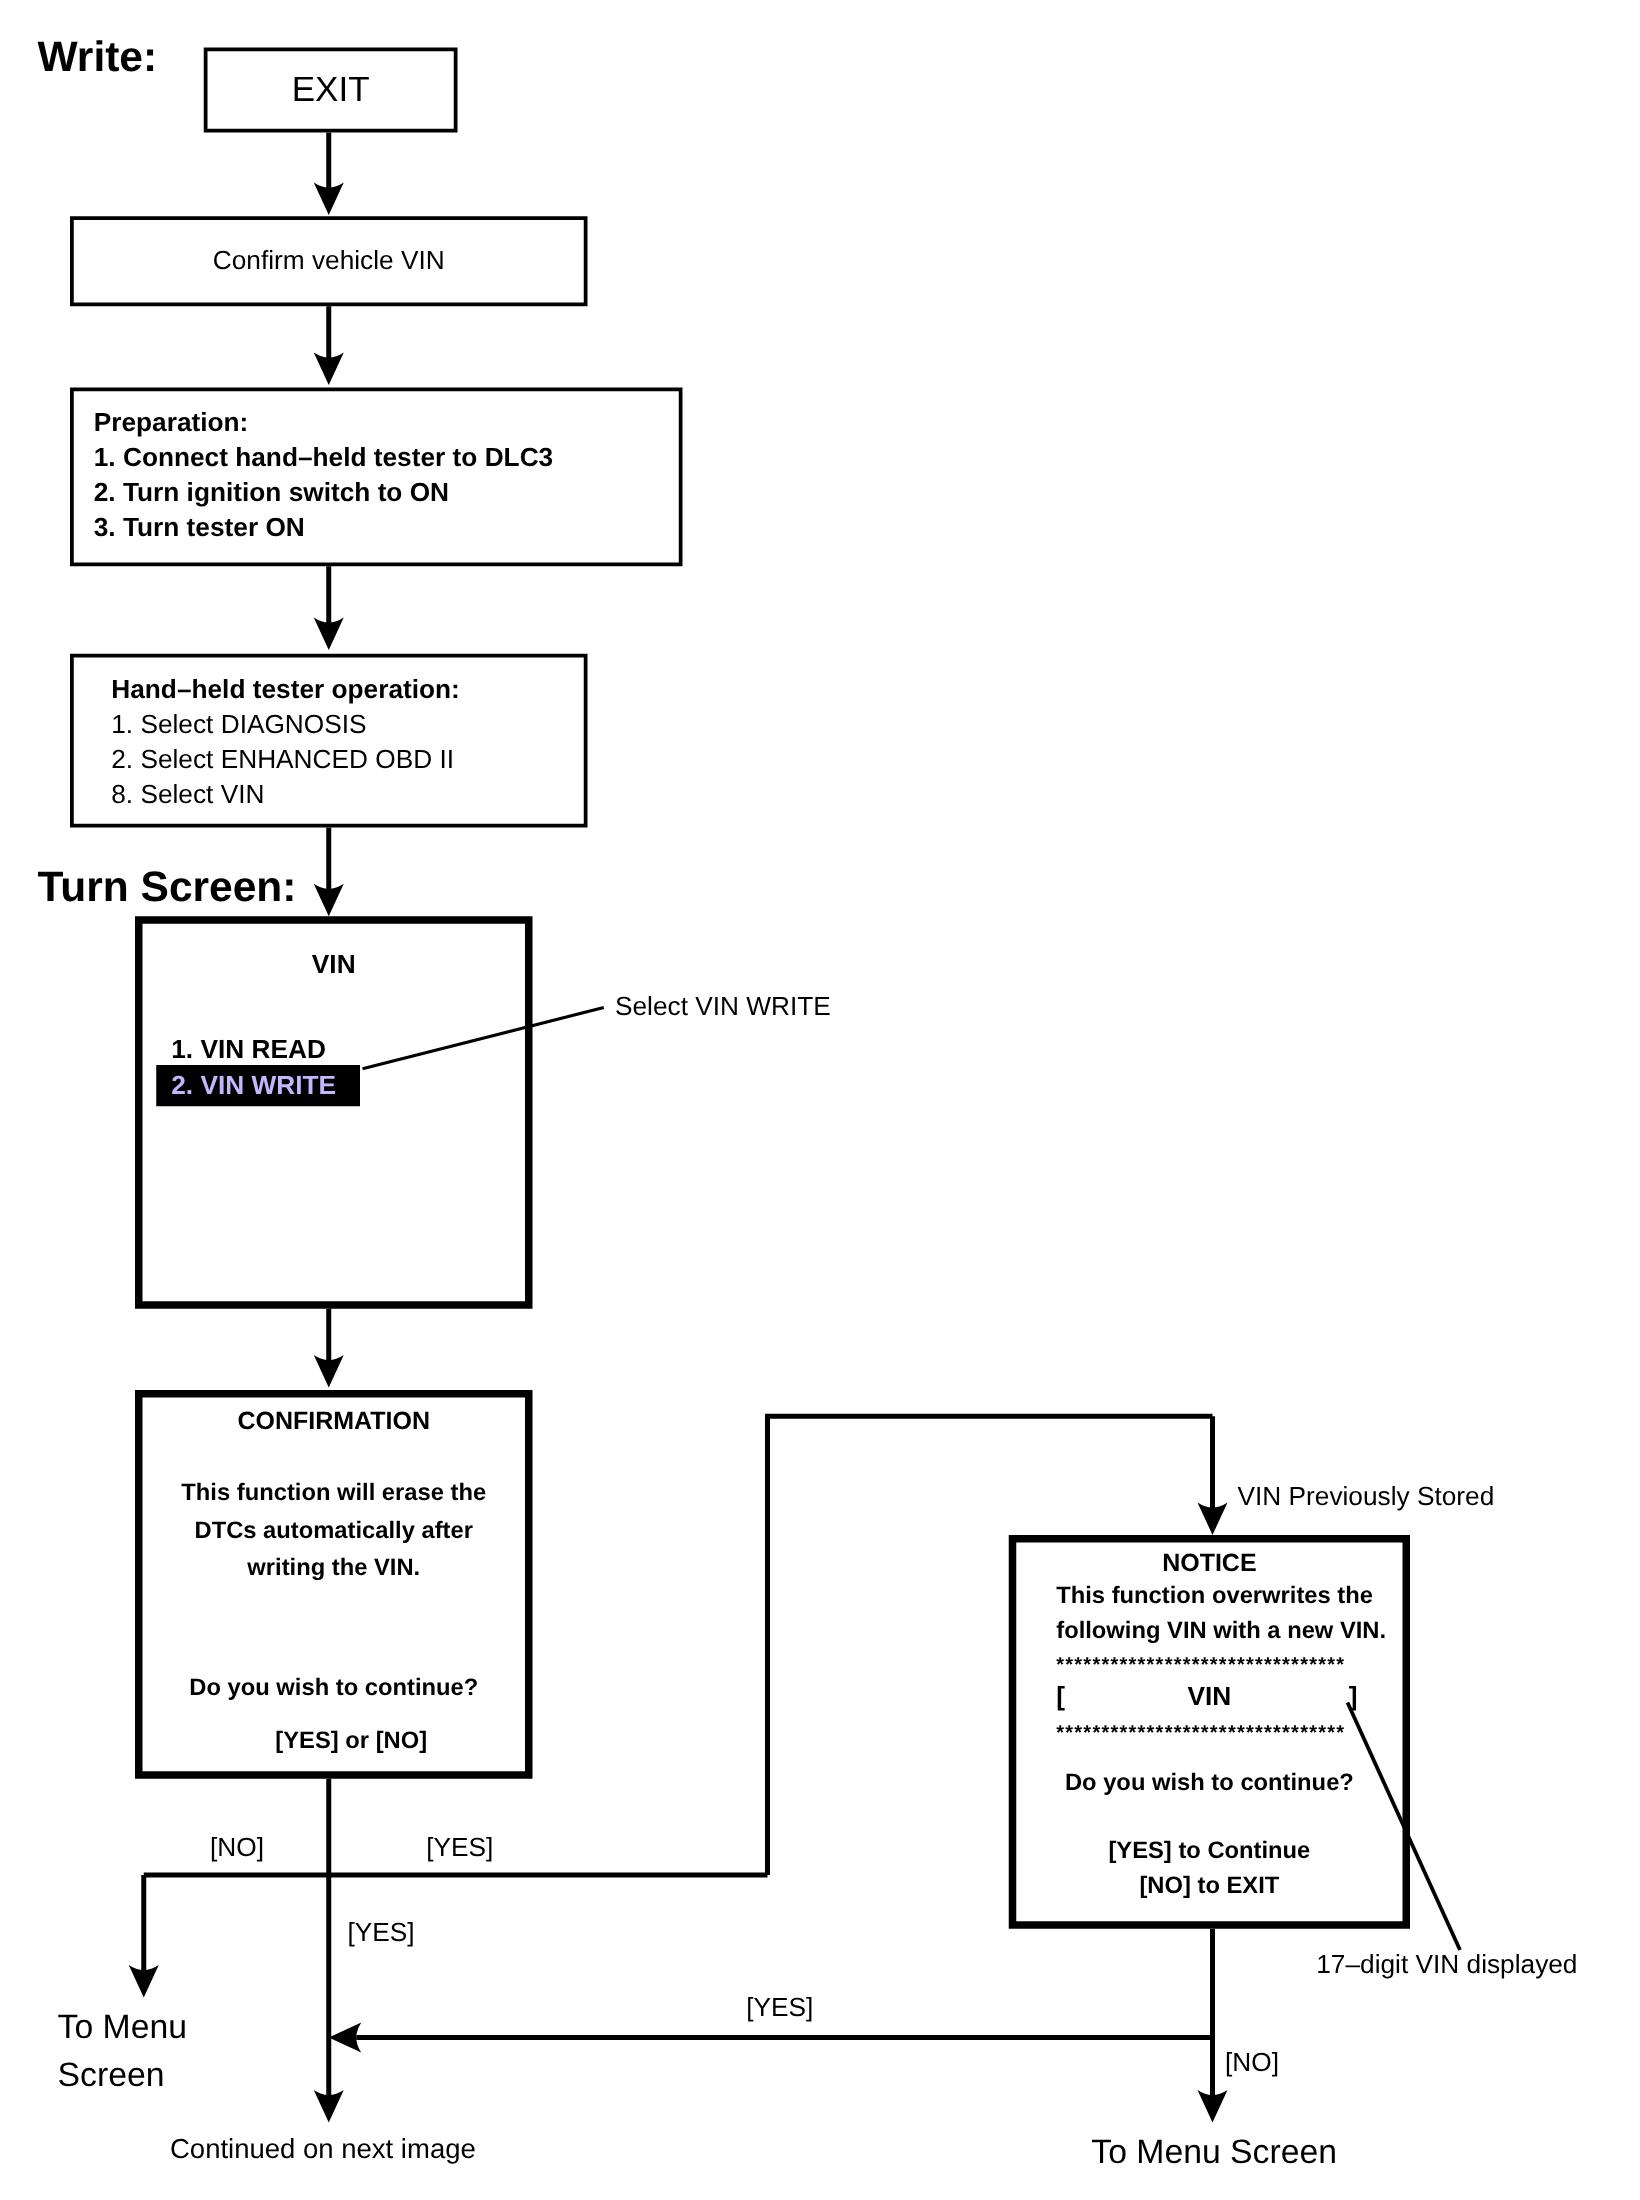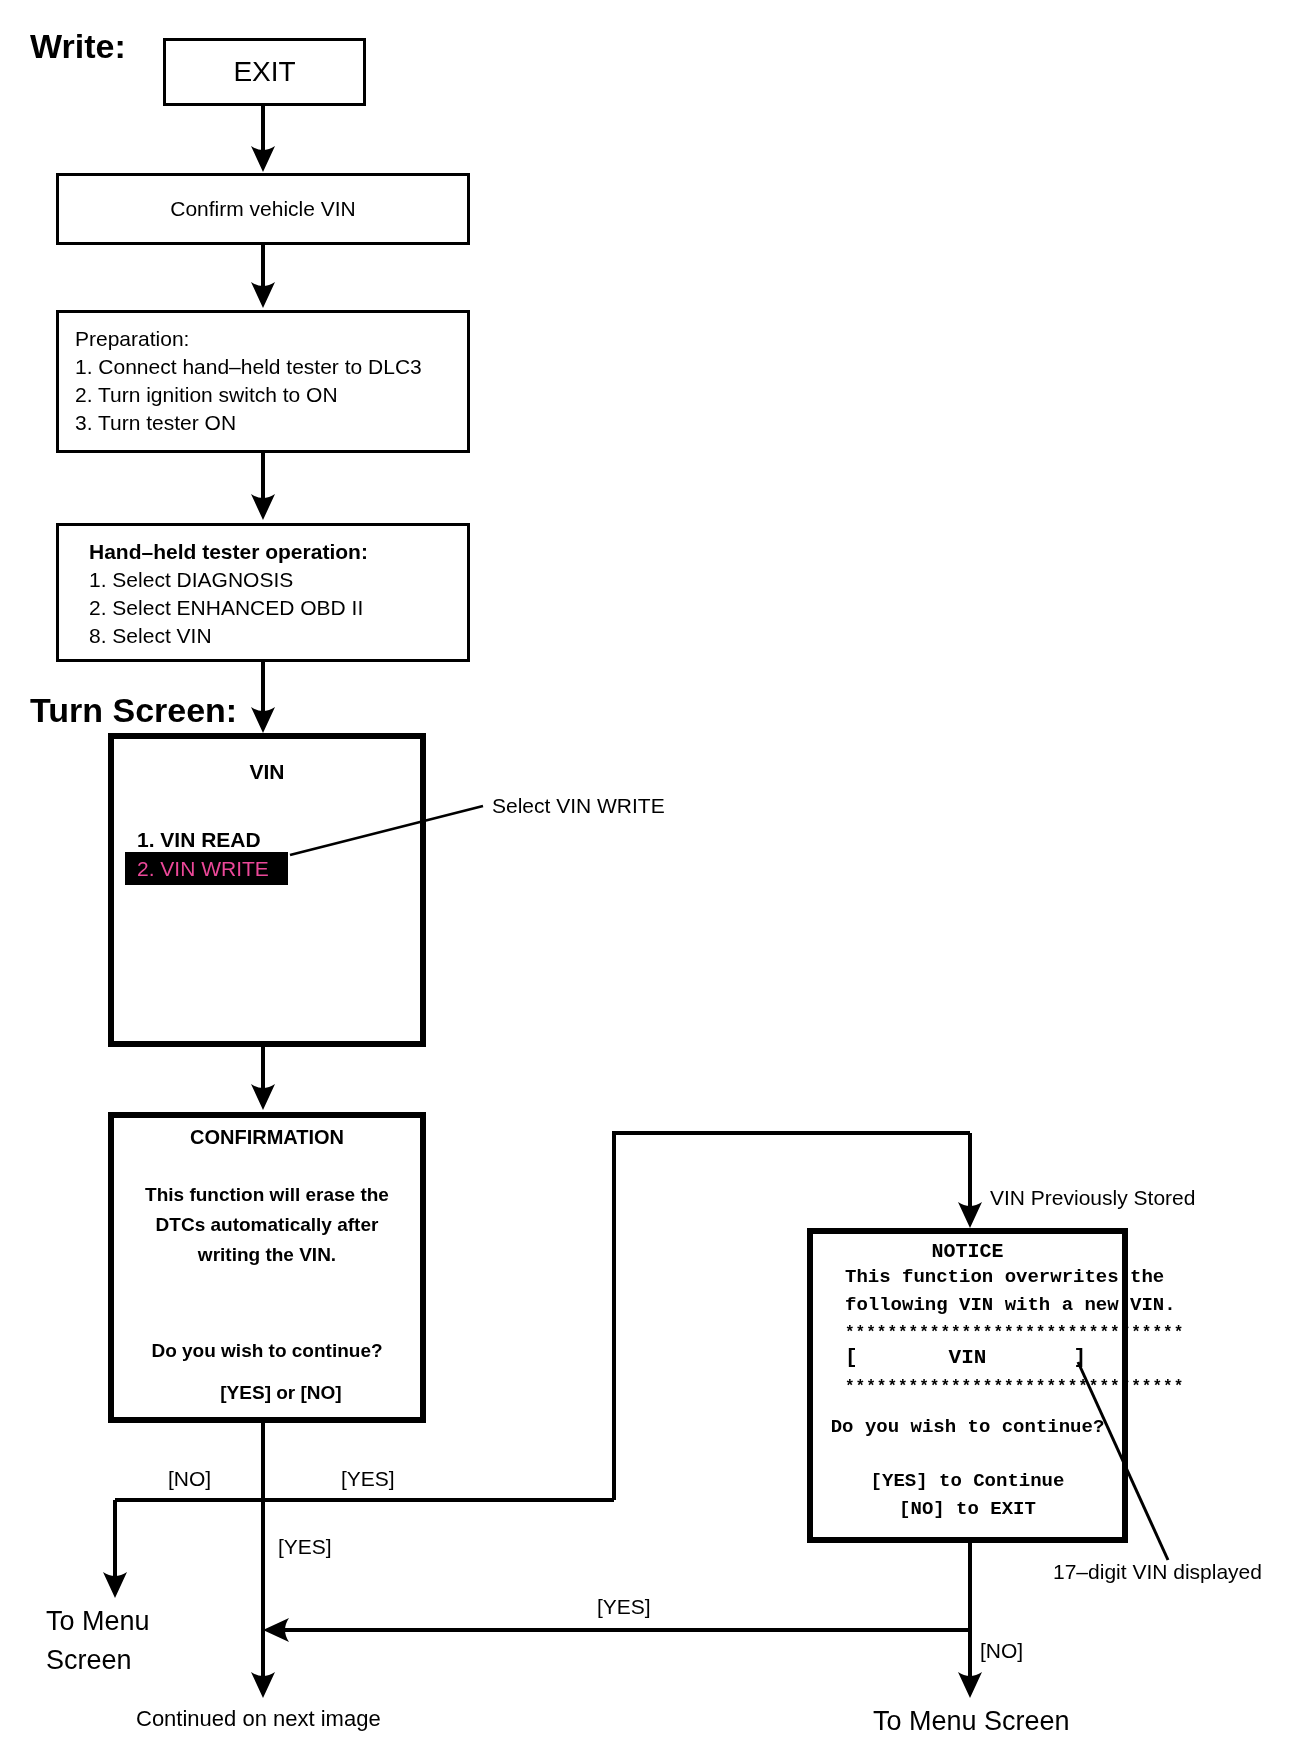--- a/index.html
+++ b/index.html
@@ -12,21 +12,21 @@
   .lbl{position:absolute;white-space:nowrap;}
   .bold{font-weight:bold;}
   .heading{font-weight:bold;font-size:34px;}
   .small{font-size:21px;}
   .step-line{font-size:21px;line-height:28px;white-space:nowrap;}
   .abs{position:absolute;white-space:nowrap;}
   .ctr{left:0;right:0;text-align:center;}
   .conf-line{font-weight:bold;font-size:19px;}
   .notice-line{font-weight:bold;font-size:19px;}
   .stars{font-weight:bold;font-size:16px;letter-spacing:1px;}
-  .hl{background:#000;color:#ec4899;font-weight:normal;font-size:21px;line-height:33px;}
+  .hl{background:#000;color:#c4b5fd;font-weight:bold;font-size:21px;line-height:33px;}
 </style>
 </head>
 <body>
 
 <div id="canvas">
 
   <svg class="layer" viewBox="0 0 1312 1760">
     <g stroke="#000" stroke-width="4" fill="none">
       <path d="M263 104 V156"></path>
       <path d="M263 243 V292"></path>
@@ -59,21 +59,21 @@
   <div class="lbl heading" style="left:30px;top:691px;">Turn Screen:</div>
 
   <div class="box center-text" style="left:163px;top:38px;width:203px;height:68px;font-size:28px;">
     <span>EXIT</span>
   </div>
 
   <div class="box center-text" style="left:56px;top:173px;width:414px;height:72px;font-size:21px;">
     <span>Confirm vehicle VIN</span>
   </div>
 
-  <div class="box" style="left:56px;top:310px;width:414px;height:143px;padding:12px 16px 0 16px;">
+  <div class="box" style="left:56px;top:310px;width:490px;height:143px;padding:12px 16px 0 16px;font-weight:bold;">
     <div class="step-line">Preparation:</div>
     <div class="step-line">1. Connect hand–held tester to DLC3</div>
     <div class="step-line">2. Turn ignition switch to ON</div>
     <div class="step-line">3. Turn tester ON</div>
   </div>
 
   <div class="box" style="left:56px;top:523px;width:414px;height:139px;padding:12px 0 0 30px;">
     <div class="step-line bold">Hand–held tester operation:</div>
     <div class="step-line">1. Select DIAGNOSIS</div>
     <div class="step-line">2. Select ENHANCED OBD II</div>
@@ -92,21 +92,21 @@
     <div class="abs ctr conf-line" style="top:8px;font-size:20px;">CONFIRMATION</div>
     <div class="abs ctr conf-line" style="top:66px;">This function will erase the</div>
     <div class="abs ctr conf-line" style="top:96px;">DTCs automatically after</div>
     <div class="abs ctr conf-line" style="top:126px;">writing the VIN.</div>
     <div class="abs ctr conf-line" style="top:222px;">Do you wish to continue?</div>
     <div class="abs ctr conf-line" style="top:264px;margin-left:28px;">[YES] or [NO]</div>
   </div>
 
   <div class="lbl small" style="left:990px;top:1186px;">VIN Previously Stored</div>
 
-  <div class="box screen" style="left:807px;top:1228px;width:321px;height:315px;font-family:Liberation Mono, monospace;">
+  <div class="box screen" style="left:807px;top:1228px;width:321px;height:315px;">
     <div class="abs ctr notice-line" style="top:6px;font-size:20px;">NOTICE</div>
     <div class="abs notice-line" style="left:32px;top:32px;">This function overwrites the</div>
     <div class="abs notice-line" style="left:32px;top:60px;">following VIN with a new VIN.</div>
     <div class="abs stars" style="left:32px;top:90px;">********************************</div>
     <div class="abs notice-line" style="left:32px;top:112px;font-size:21px;">[</div>
     <div class="abs ctr notice-line" style="top:112px;font-size:21px;">VIN</div>
     <div class="abs notice-line" style="right:36px;top:112px;font-size:21px;">]</div>
     <div class="abs stars" style="left:32px;top:144px;">********************************</div>
     <div class="abs ctr notice-line" style="top:182px;">Do you wish to continue?</div>
     <div class="abs ctr notice-line" style="top:236px;">[YES] to Continue</div>

